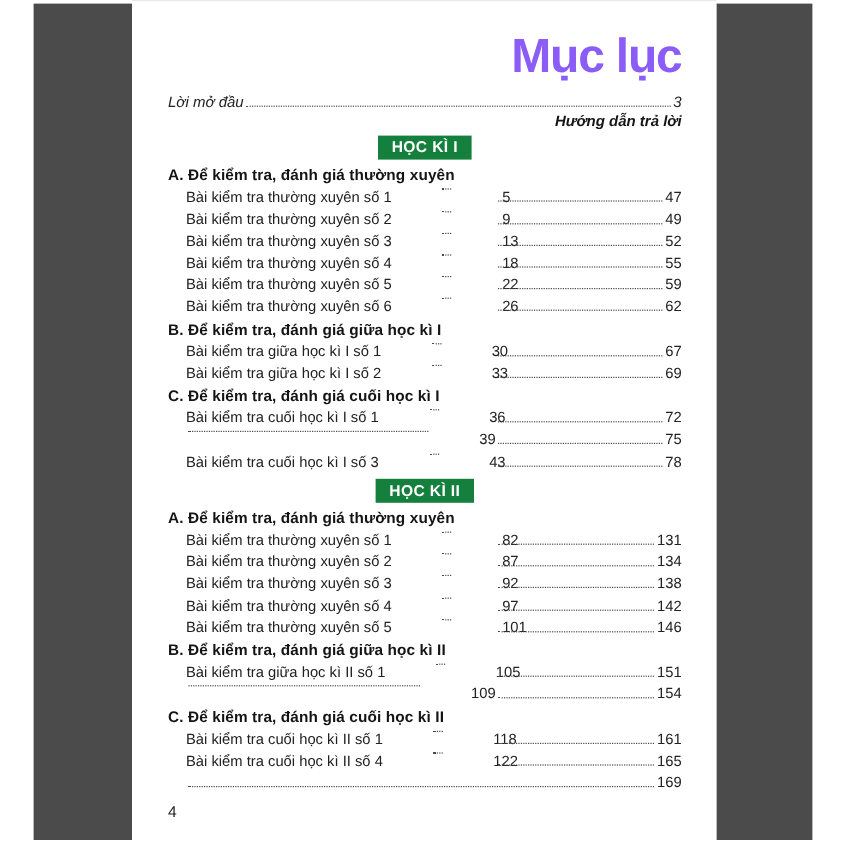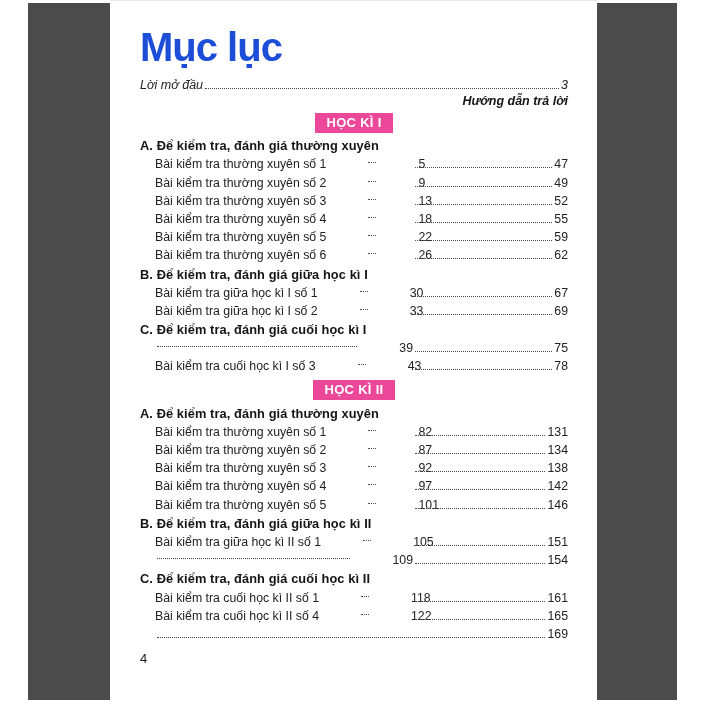--- a/index.html
+++ b/index.html
@@ -10,42 +10,42 @@
   .scene { position:relative; width:704px; height:704px; }
   .band { position:absolute; top:3px; height:697px; background:#4b4b4b; }
   .band-left { left:28px; width:82px; }
   .band-right { left:597px; width:80px; }
   .page {
     position:absolute; left:110px; top:0; width:487px; height:704px;
     background:#ffffff; box-sizing:border-box; padding:24px 29px 0 30px;
     border-top:1px solid #e9e9e9; color:#222;
   }
   .title {
-    margin:0; text-align:left; font-size:40px; line-height:44px;
-    font-weight:bold; color:#1d4ed8; letter-spacing:-1px;
+    margin:0; text-align:right; font-size:40px; line-height:44px;
+    font-weight:bold; color:#8b5cf6; letter-spacing:-1px;
   }
   .row { display:flex; align-items:flex-end; }
   .intro-row { margin-top:7px; height:16px; font-size:12.5px; font-style:italic; color:#222; }
   .subtitle { margin-top:2px; height:16px; text-align:right; font-size:12.5px;
     font-weight:bold; font-style:italic; color:#151515; }
   .badge-row { text-align:center; margin-top:3px; margin-bottom:2px; height:20px; }
   .badge {
-    display:inline-block; background:#ec4899; color:#ffffff; font-weight:bold;
+    display:inline-block; background:#15803d; color:#ffffff; font-weight:bold;
     font-size:13px; line-height:15px; padding:2px 11px 3px; letter-spacing:.3px;
   }
   .semester-2 { margin-top:7px; }
   .sec-heading {
     display:flex; align-items:flex-end; height:18.2px; margin-top:1px;
     font-size:12.8px; font-weight:bold; color:#141414; letter-spacing:.1px;
   }
   .toc-item {
     display:flex; align-items:flex-end; height:18.2px;
     font-size:12.3px; color:#222; padding-left:15px;
   }
-  .toc-left { display:flex; align-items:center; width:258px; flex:0 0 258px;gap:40px; }
+  .toc-left { display:flex; align-items:flex-start; width:258px; flex:0 0 258px;gap:40px; }
   .leader {
     flex:1 1 auto; min-width:8px; border-bottom:1.7px dotted #4a4a4a;
     margin:0 2px 3px 2px; height:0;
   }
   .pnum { flex:0 0 auto; white-space:nowrap; }
   .lbl { white-space:nowrap; }
   .page-num { margin-top:10px; font-size:13px; color:#222; }
 </style>
 </head>
 <body>
@@ -138,20 +138,29 @@
               <span class="lbl">Bài kiểm tra giữa học kì I số 2</span>
               <span class="leader"></span>
               <span class="pnum">33</span>
             </div>
             <span class="leader"></span>
             <span class="pnum">69</span>
           </div>
           <div class="sec-heading">C. Để kiểm tra, đánh giá cuối học kì I</div>
           <div class="toc-item">
             <div class="toc-left">
+              <span class="lbl">Bài kiểm tra cuối học kì I số 1</span>
+              <span class="leader"></span>
+              <span class="pnum">36</span>
+            </div>
+            <span class="leader"></span>
+            <span class="pnum">72</span>
+          </div>
+          <div class="toc-item">
+            <div class="toc-left">
               <span class="leader"></span>
               <span class="pnum">39</span>
             </div>
             <span class="leader"></span>
             <span class="pnum">75</span>
           </div>
           <div class="toc-item">
             <div class="toc-left">
               <span class="lbl">Bài kiểm tra cuối học kì I số 3</span>
               <span class="leader"></span>

